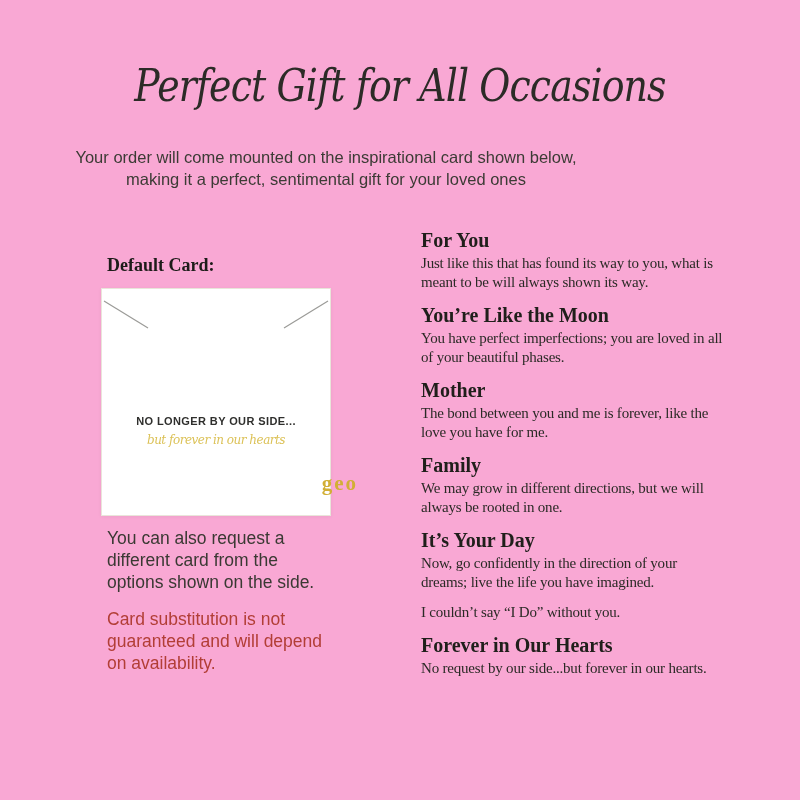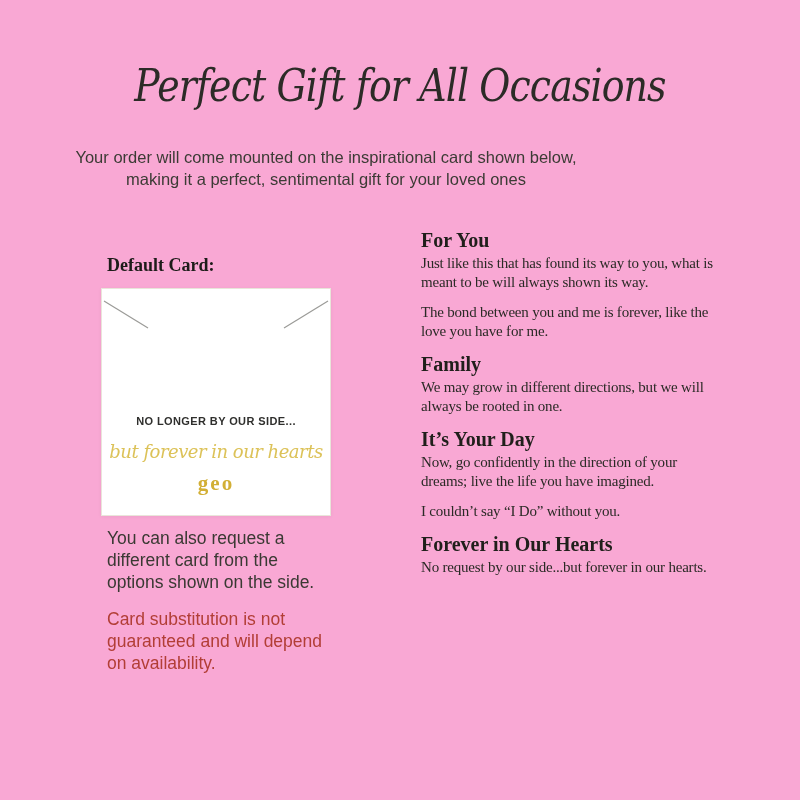--- a/index.html
+++ b/index.html
@@ -50,33 +50,33 @@
     text-align:center;
     font-weight:bold;font-size:11px;
     letter-spacing:.4px;
     color:#2F2F2D;
   }
   .card-message-script{
     position:absolute;top:144px;left:0;width:100%;
     text-align:center;
     font-family:"DejaVu Serif", serif;
     font-style:italic;
-    font-size:18px;
+    font-size:12px;
     letter-spacing:-.5px;
     color:#DCC258;
     white-space:nowrap;
-    margin-top:8px;
   }
   .brand-logo{
     position:absolute;top:182px;left:0;width:100%;
-    text-align:center;
+    text-align:right;
     font-family:"Liberation Serif", serif;
     font-weight:bold;font-size:21px;
     letter-spacing:2px;
     color:#D2AF35;
+    padding-left:28px;
   }
   .card-note{
     position:absolute;left:107px;top:527px;width:250px;
     font-size:17.5px;line-height:22px;
     color:#3A3933;
     white-space:pre-line;
   }
   .card-warning{
     position:absolute;left:107px;top:608px;width:250px;
     font-size:17.5px;line-height:22px;
@@ -136,20 +136,26 @@
 guaranteed and will depend
 on availability.</div>
 
   <div class="occasions">
     <div class="occasion">
       <h3>For You</h3>
       <p>Just like this that has found its way to you, what is
 meant to be will always shown its way.</p>
     </div>
     <div class="occasion">
+      <h3>You’re Like the Moon</h3>
+      <p>You have perfect imperfections; you are loved in all
+of your beautiful phases.</p>
+    </div>
+    <div class="occasion">
+      <h3>Mother</h3>
       <p>The bond between you and me is forever, like the
 love you have for me.</p>
     </div>
     <div class="occasion">
       <h3>Family</h3>
       <p>We may grow in different directions, but we will
 always be rooted in one.</p>
     </div>
     <div class="occasion">
       <h3>It’s Your Day</h3>

